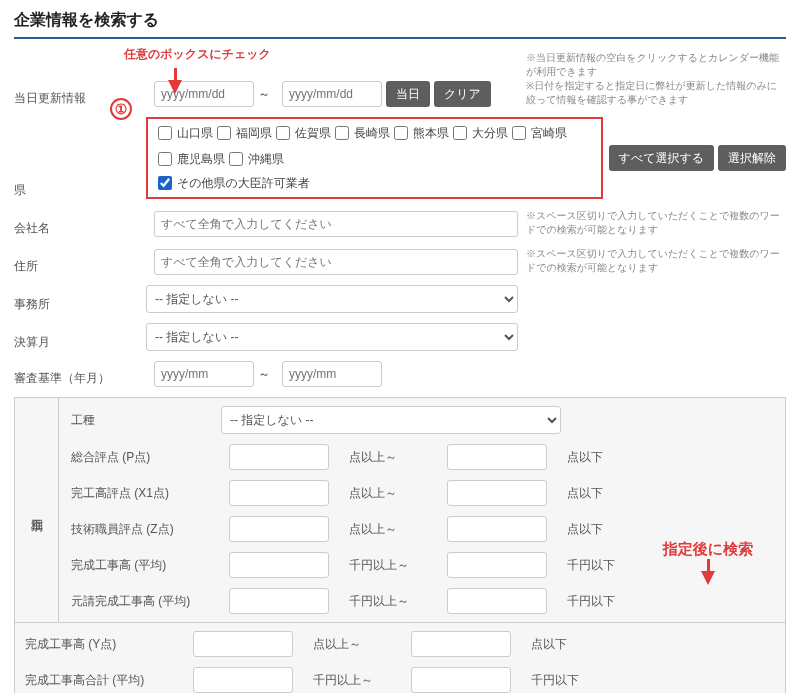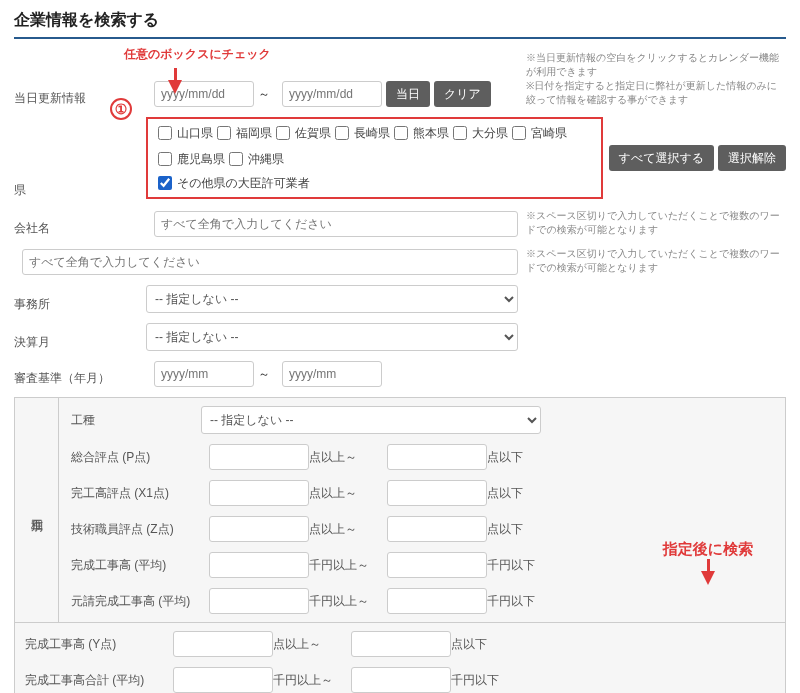--- a/index.html
+++ b/index.html
@@ -62,21 +62,21 @@
     width:44px;
     writing-mode: vertical-rl;
     text-align:center;
     display:flex; align-items:center; justify-content:center;
     border-right:1px solid #ccc;
     background:#f6f6f6;
     color:#555;
     font-size:12px;
   }
   .panel-body { flex:1; padding:8px 12px; }
-  .panel-body .subrow { display:flex; align-items:center; margin-bottom:10px; gap:0;}
+  .panel-body .subrow { display:flex; align-items:center; margin-bottom:10px; gap:20px;}
   .panel-body .subrow:last-child{margin-bottom:0;}
   .sublabel { width:130px; color:#555; font-size:12px;}
   .unit { width:70px; color:#555; font-size:12px;}
   .small-input { width:100px; }
   
   .anno { position:absolute; color:#e03a3a; font-weight:bold; pointer-events:none;}
   .circle {
     display:inline-flex; align-items:center; justify-content:center;
     width:22px; height:22px; border:2px solid #e03a3a; border-radius:50%;
     color:#e03a3a; font-weight:bold; font-size:14px; background:#fff;
@@ -176,20 +176,21 @@
 
   <div class="row">
     <div class="label">会社名</div>
     <div class="field">
         <input type="text" style="width: 100%;" placeholder="すべて全角で入力してください">
       </div>
     <div class="note">※スペース区切りで入力していただくことで複数のワードでの検索が可能となります</div>
   </div>
 
   <div class="row">
+    <div class="label">住所</div>
     <div class="field">
         <input type="text" style="width: 100%;" placeholder="すべて全角で入力してください">
       </div>
     <div class="note">※スペース区切りで入力していただくことで複数のワードでの検索が可能となります</div>
   </div>
 
   <div class="row">
     <div class="label">事務所</div>
     <div class="field">
         <select style="width:100%"><option>-- 指定しない --</option></select>

